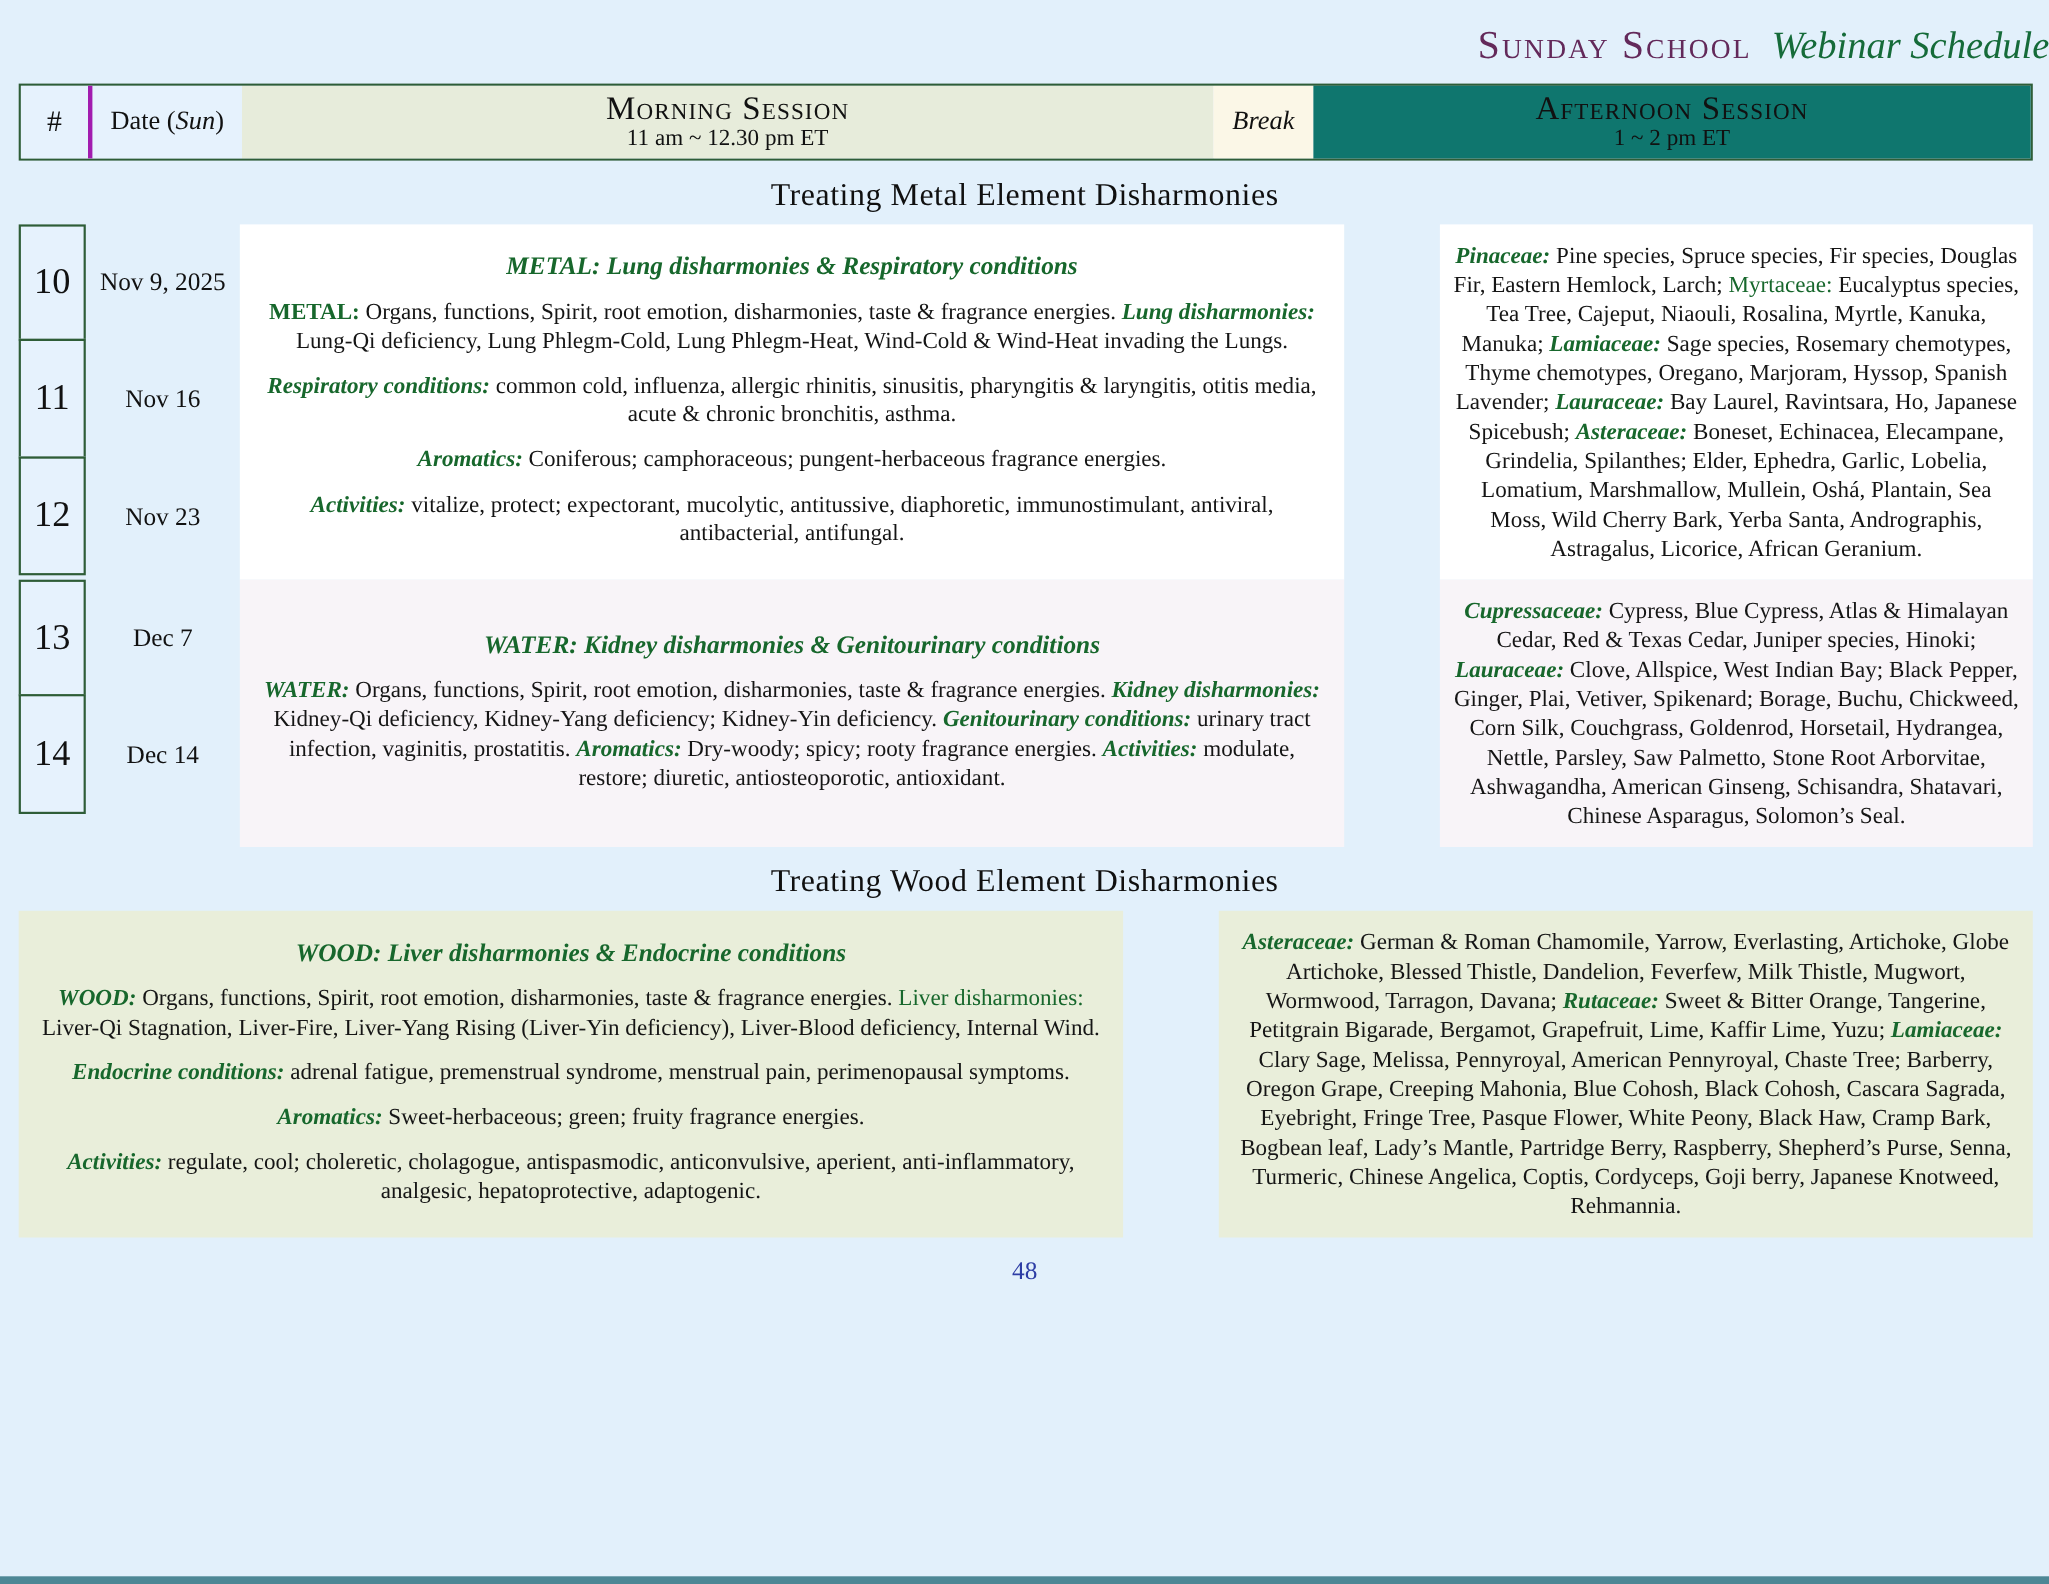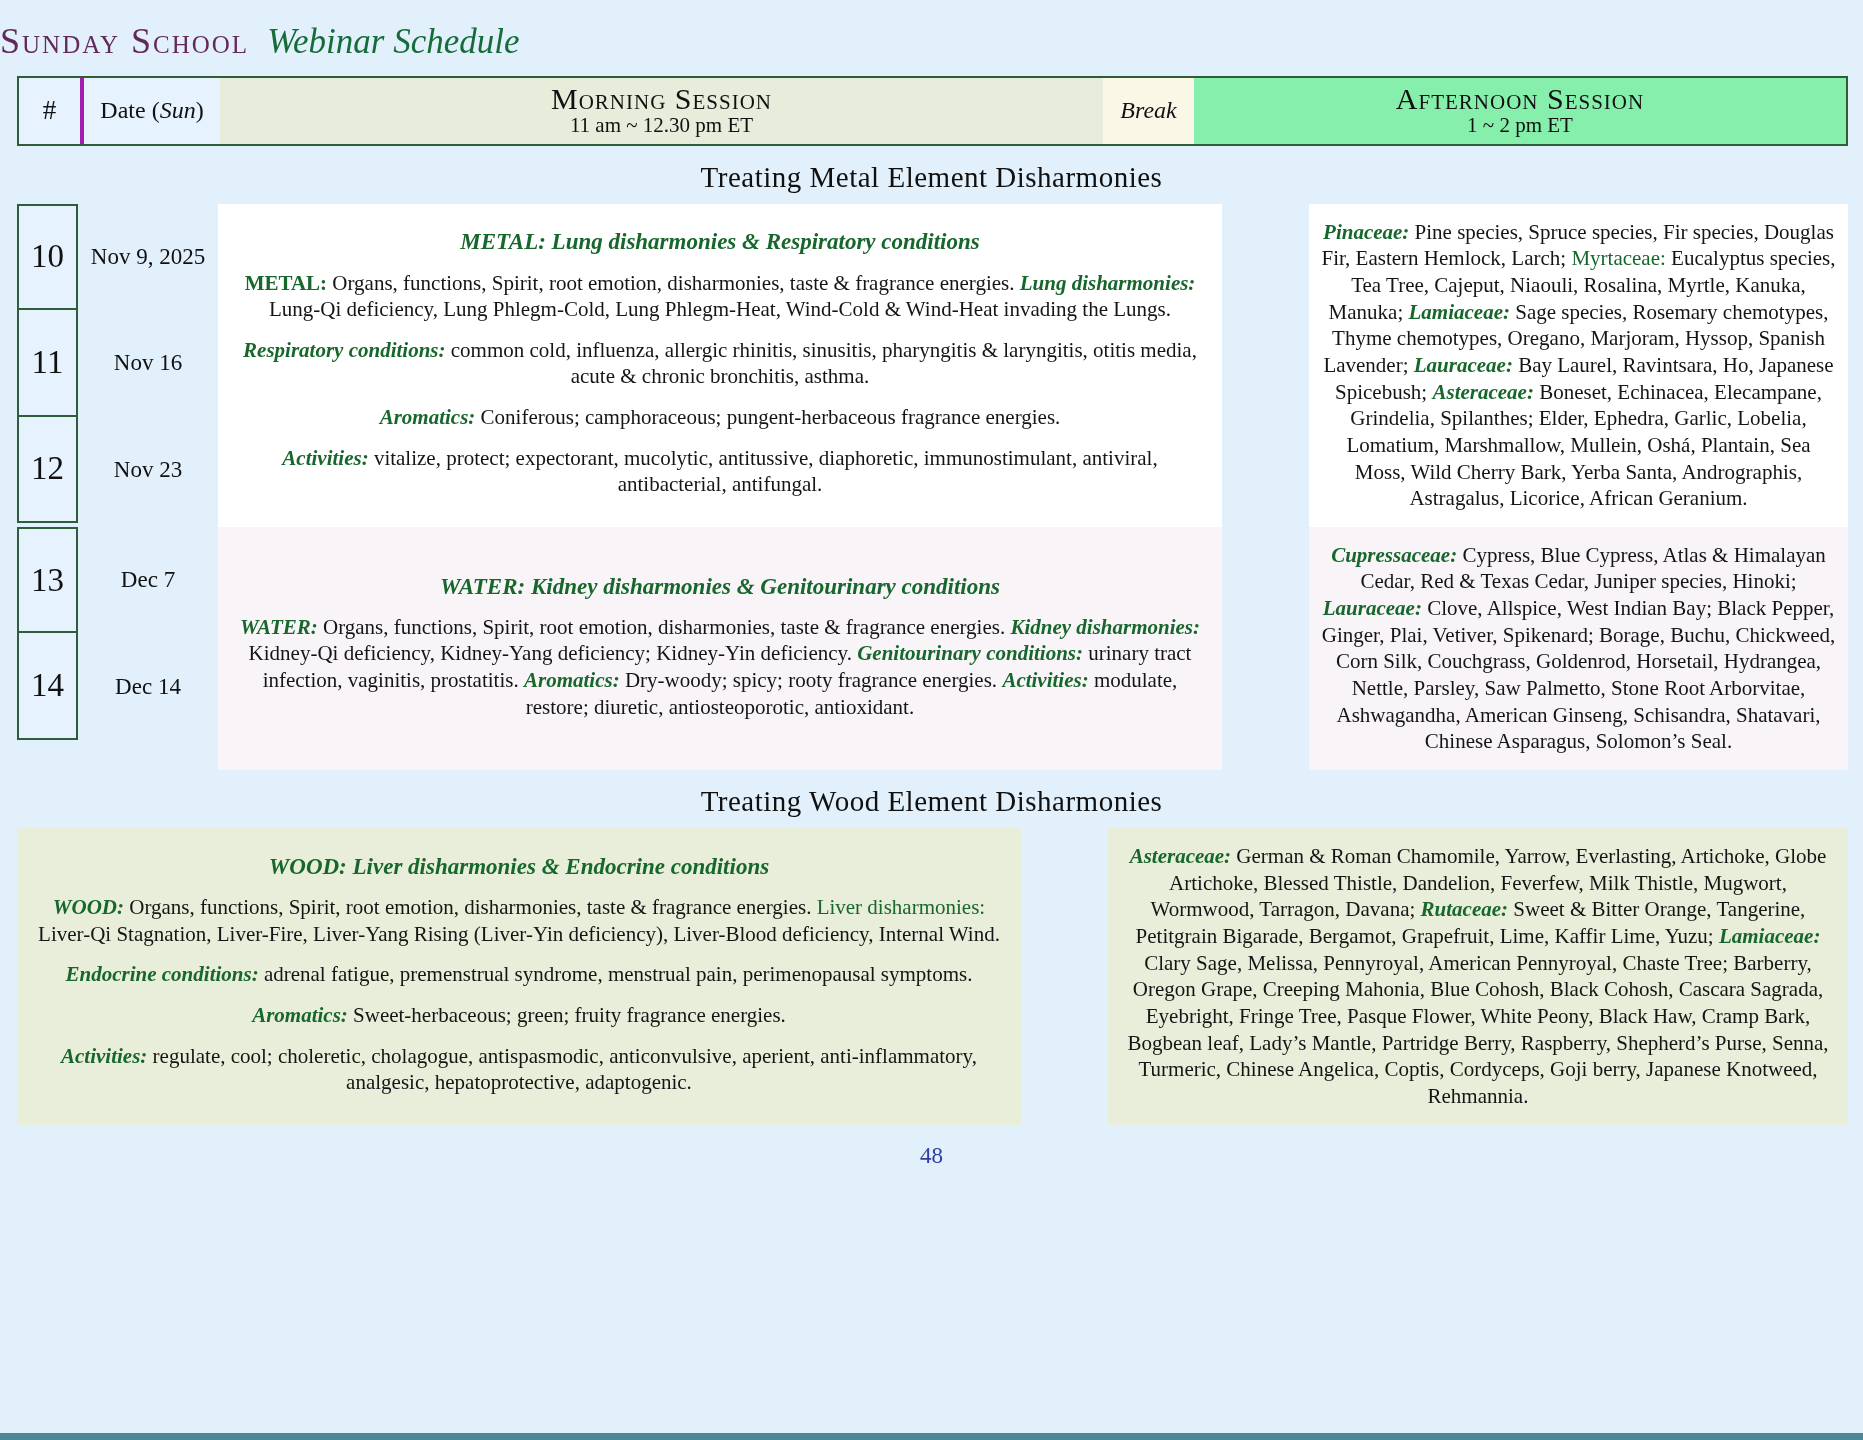--- a/index.html
+++ b/index.html
@@ -3,34 +3,34 @@
 <meta charset="utf-8">
 <style>
   html,body{margin:0;padding:0;}
   body{background:#c9d6e2;}
   .page{
     position:relative; width:1863px; height:1440px; overflow:hidden;
     background:var(--page-bg,#e2f0fb);
     font-family:"Liberation Serif", serif; color:#111;
   }
   
-  .title{padding-top:22px; text-align:left; line-height:1.1; white-space:nowrap;}
+  .title{padding-top:22px; text-align:right; line-height:1.1; white-space:nowrap;}
   .title-main{color:var(--title-purple,#63295a); font-variant:small-caps; font-size:36px; letter-spacing:2px;}
   .title-sub{color:var(--title-green,#156b39); font-style:italic; font-size:35px; margin-left:14px;}
   
   .header-row{
     margin:14px 15px 0 17px; height:66px; display:flex;
     border:2px solid var(--border-green,#2e5d37); box-sizing:content-box;
   }
   .cell{display:flex; flex-direction:column; align-items:center; justify-content:center; box-sizing:border-box;}
   .cell-num{width:61px; background:#e6f2fd; font-size:27px;}
   .cell-date{width:140px; background:#e6f2fd; flex-direction:row; font-size:24px; border-left:4px solid #a21caf;}
   .cell-morning{width:883px; background:#e7ecdb;}
   .cell-break{width:91px; background:#fbf7e7; font-style:italic; font-size:24px;}
-  .cell-afternoon{flex:1; background:#86efac;}
+  .cell-afternoon{flex:1; background:#0f766e;}
   .sess-title{font-variant:small-caps; font-size:30px; line-height:1.02; letter-spacing:1px;}
   .sess-time{font-size:21px; line-height:1.1;}
   .it{font-style:italic;}
   
   .section-heading{
     text-align:center; font-size:29px; font-weight:normal; color:#101010;
     margin:15px 0 10px; letter-spacing:0.5px;
   }
   .section-body{display:flex; align-items:stretch; margin:0 15px 0 17px;}
   .rows-col{width:201px; display:flex; flex-direction:column;text-align:center;}

